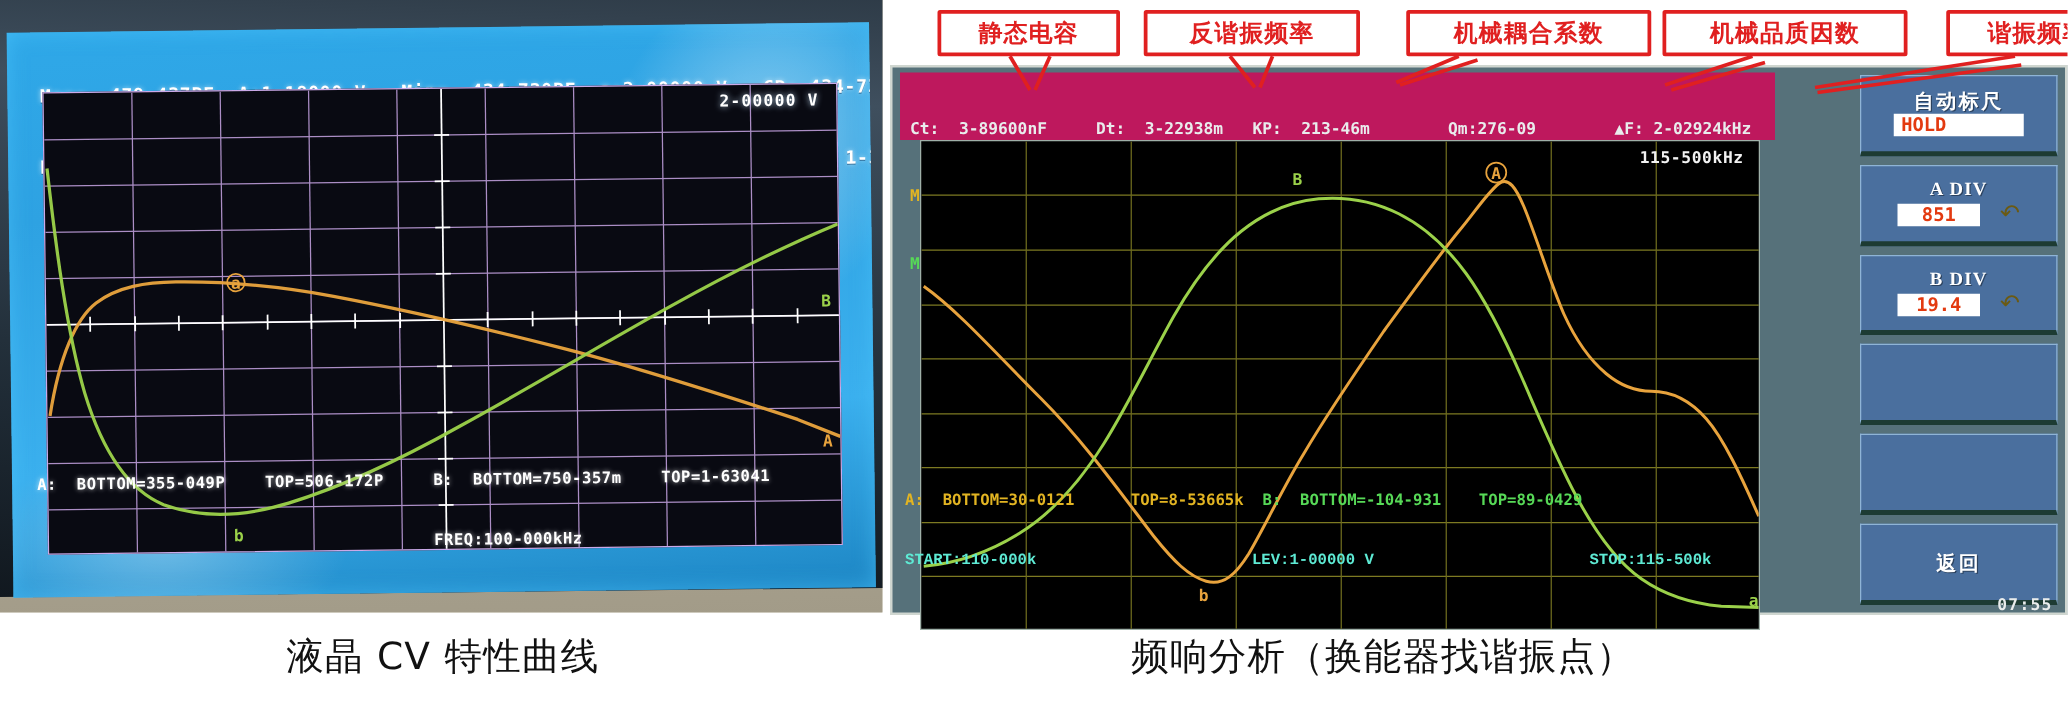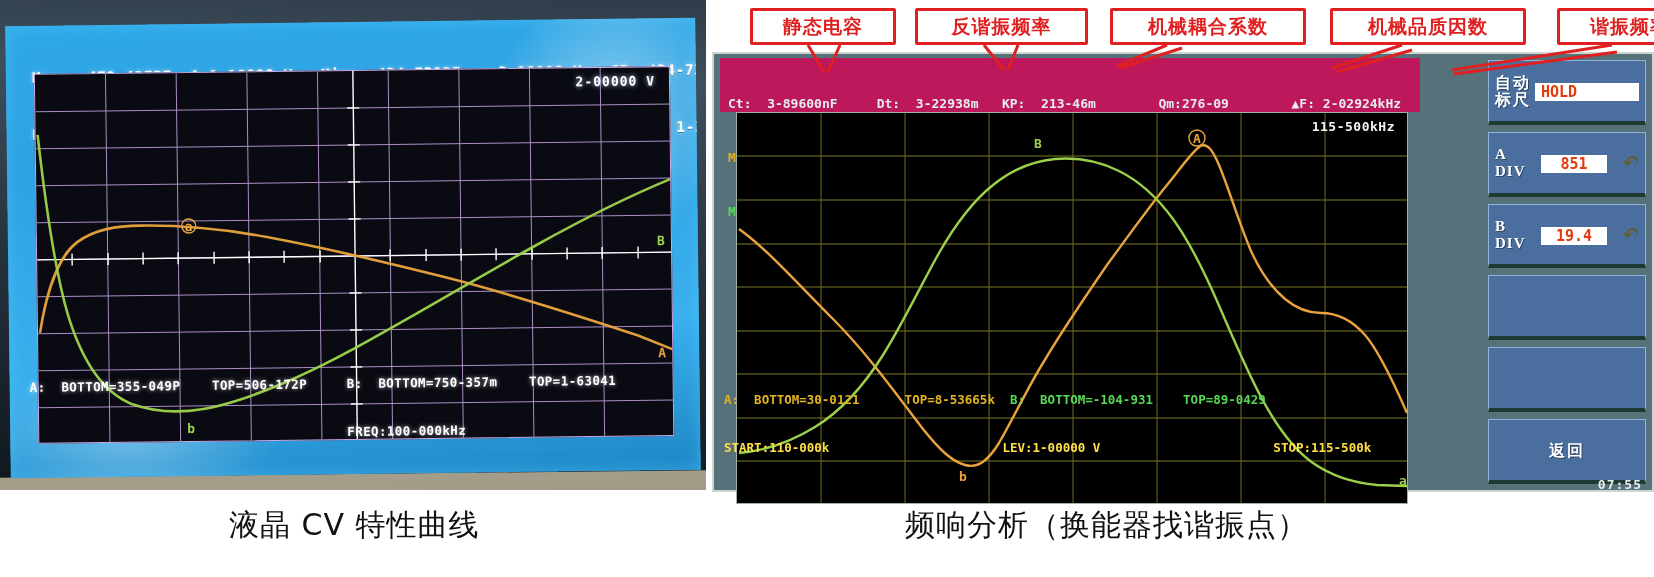--- a/index.html
+++ b/index.html
@@ -115,34 +115,34 @@
     font-weight:bold; font-size:13px; letter-spacing:.5px;
   }
   #rs-foot {
     position:absolute; left:10px; bottom:2px; width:700px;
     font-family:"DejaVu Sans Mono", monospace;
     font-size:12.5px; font-weight:bold; letter-spacing:0px;
     line-height:16px; white-space:pre;
   }
   #rs-foot .rowA { color:#e2b422; }
   #rs-foot .rowA .bseg { color:#57d957; }
-  #rs-foot .rowB { color:#fde047; }
+  #rs-foot .rowB { color:#5eead4;font-family:Liberation Mono, monospace; }
 
   
   #softkeys {
     position:absolute; right:6px; top:6px; width:158px; height:424px;
     display:flex; flex-direction:column; gap:7px;
   }
   .skey {
     flex:1 1 0;
     background:#4a6f9e;
     border:1px solid #8fb4d6;
     border-bottom:4px solid #1d3b33;
     position:relative;
-    display:flex; flex-direction:row;
+    display:flex; flex-direction:column;
     align-items:center; justify-content:center;
     padding:3px 6px;
   }
   .skey .ktitle {
     color:#ffffff; font-size:15px; font-weight:bold;
     letter-spacing:1px; line-height:17px;
     text-shadow:1px 1px 0 rgba(0,0,0,.4);
     font-family:Liberation Serif, serif;
   }
   .skey .ktitle.cn { font-family:"DejaVu Sans", sans-serif; letter-spacing:2px; font-size:16px;}
@@ -280,21 +280,21 @@
         <span class="row">A:  BOTTOM=355-049P    TOP=506-172P     B:  BOTTOM=750-357m    TOP=1-63041</span>
         <span class="row">                                        FREQ:100-000kHz                              STOP:2-00000</span>
       </div>
     </div>
   </div>
 
   <div id="right-panel">
 
     <div class="callout" style="left:38px;  top:8px; width:146px;">静态电容</div>
     <div class="callout" style="left:203px; top:8px; width:173px;">反谐振频率</div>
-    <div class="callout" style="left:398px; top:8px; width:196px;">机械耦合系数</div>
+    <div class="callout" style="left:413px; top:8px; width:196px;">机械耦合系数</div>
     <div class="callout" style="left:618px; top:8px; width:196px;">机械品质因数</div>
     <div class="callout" style="left:845px; top:8px; width:146px;">谐振频率</div>
 
     <svg class="arrows">
       <g stroke="#e02020" stroke-width="3" fill="none">
         <path d="M96,45 L112,72"></path>
           <path d="M128,45 L116,72"></path>
         <path d="M272,45 L292,70"></path>
           <path d="M306,45 L296,70"></path>
         <path d="M455,45 L405,66"></path>

